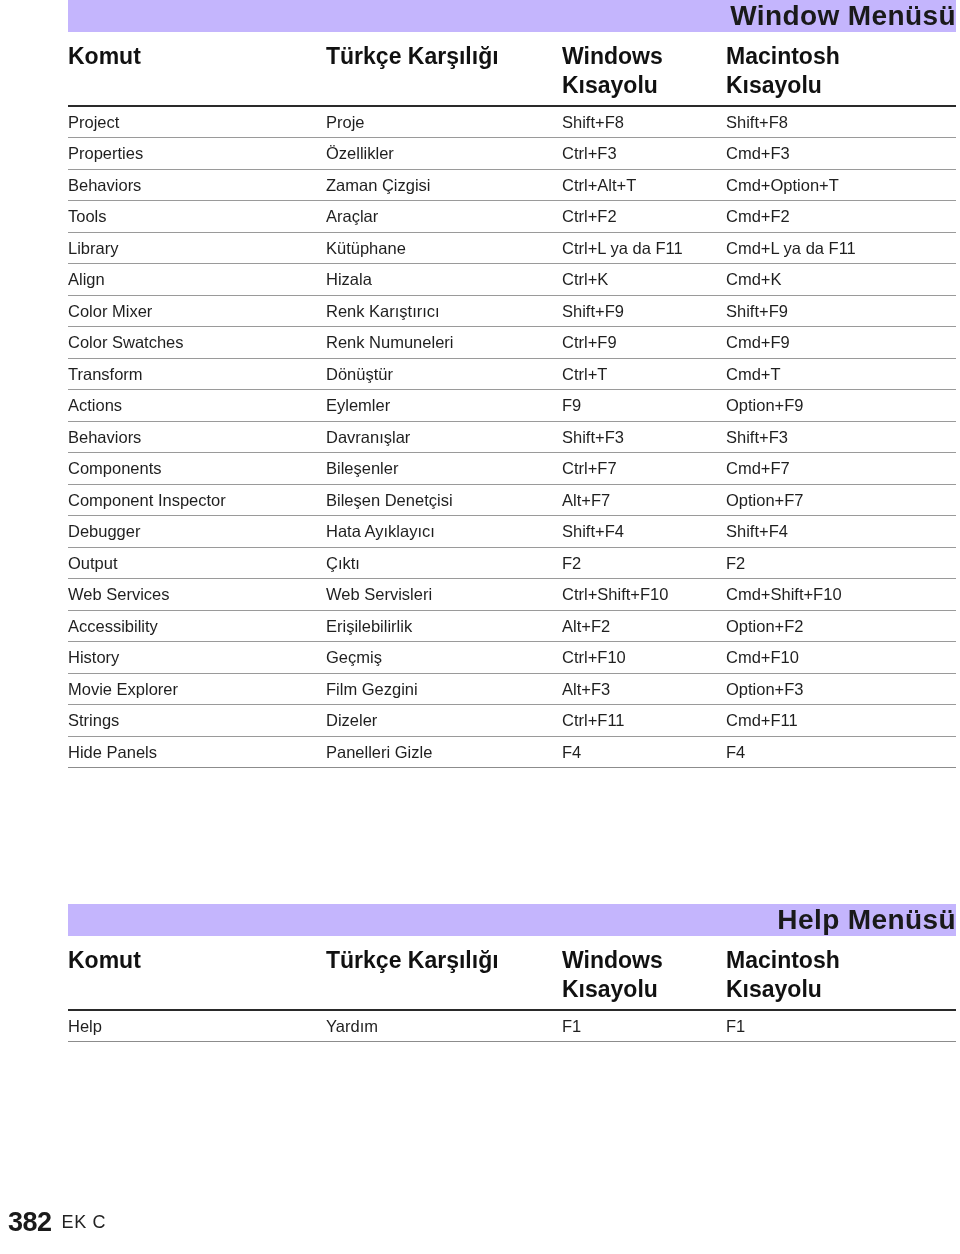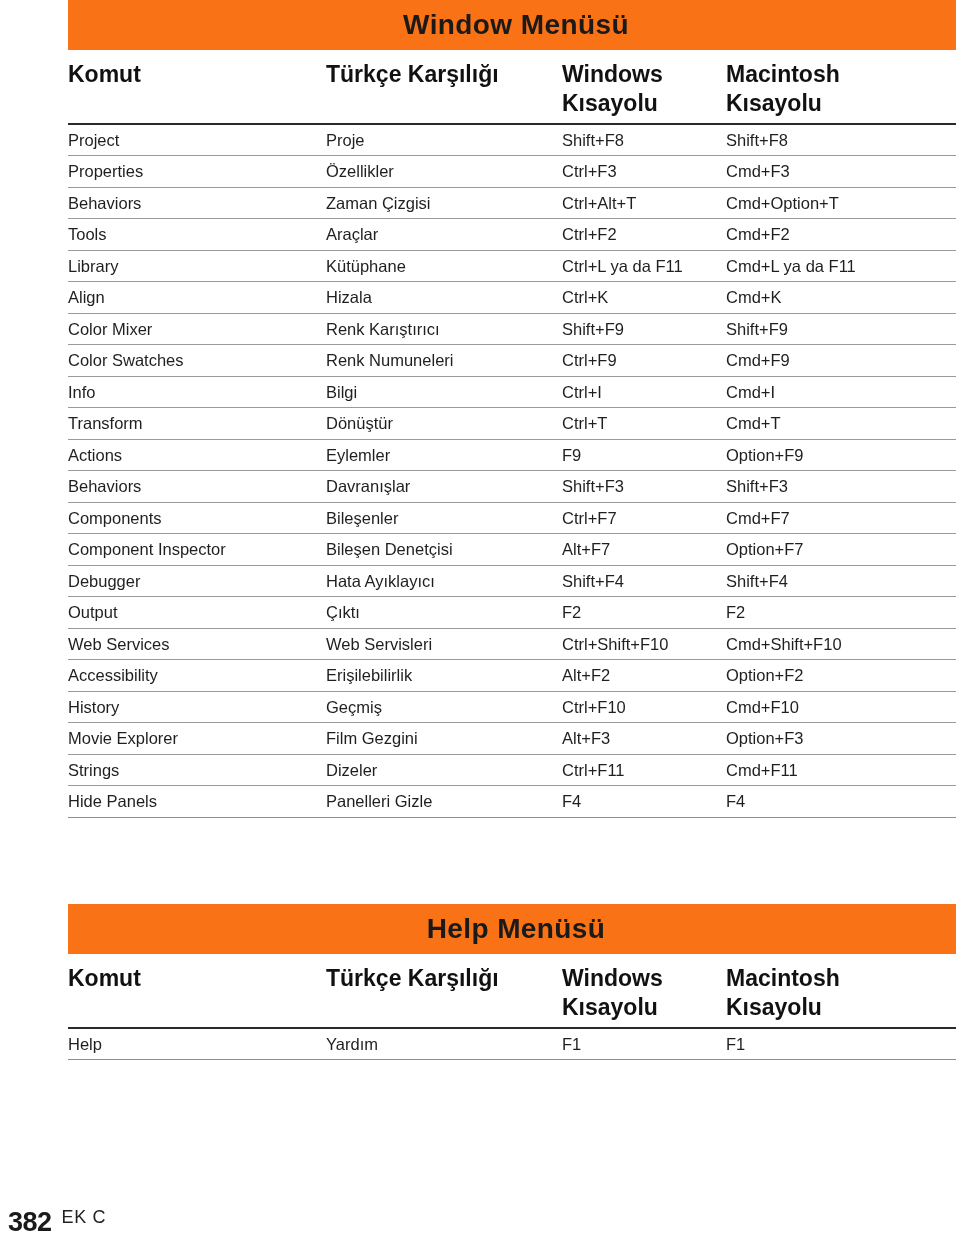--- a/index.html
+++ b/index.html
@@ -27,25 +27,25 @@
   .section {
     position: absolute;
     left: 68px;
     width: 888px;
   }
   #section-window { top: 0px; }
   #section-help   { top: 904px; }
 
   
   .title-band {
-    background: #f97316;
-    height: 50px;
+    background: #c4b5fd;
+    height: 32px;
     display: flex;
     align-items: center;
-    justify-content: center;
+    justify-content: flex-end;
   }
   .title-band .title-text {
     font-size: 28px;
     font-weight: bold;
     letter-spacing: 0.4px;
     color: #1a1a1a;
     line-height: 1;
     padding-left: 8px;
   }
 
@@ -90,21 +90,21 @@
     border-bottom: 1.6px solid #8c8c8c;
     margin-left: 24px;
   }
 
   
   .footer {
     position: absolute;
     left: 8px;
     bottom: 16px;
     display: flex;
-    align-items: flex-start;
+    align-items: center;
     gap: 10px;
   }
   .footer .folio {
     font-size: 27px;
     font-weight: bold;
     letter-spacing: -0.5px;
     color: #1a1a1a;
   }
   .footer .folio-label {
     font-size: 18px;
@@ -182,26 +182,20 @@
           <td>Shift+F9</td>
           <td>Shift+F9</td>
         </tr>
         <tr>
           <td>Color Swatches</td>
           <td>Renk Numuneleri</td>
           <td>Ctrl+F9</td>
           <td>Cmd+F9</td>
         </tr>
         <tr>
-          <td>Info</td>
-          <td>Bilgi</td>
-          <td>Ctrl+I</td>
-          <td>Cmd+I</td>
-        </tr>
-        <tr>
           <td>Transform</td>
           <td>Dönüştür</td>
           <td>Ctrl+T</td>
           <td>Cmd+T</td>
         </tr>
         <tr>
           <td>Actions</td>
           <td>Eylemler</td>
           <td>F9</td>
           <td>Option+F9</td>

